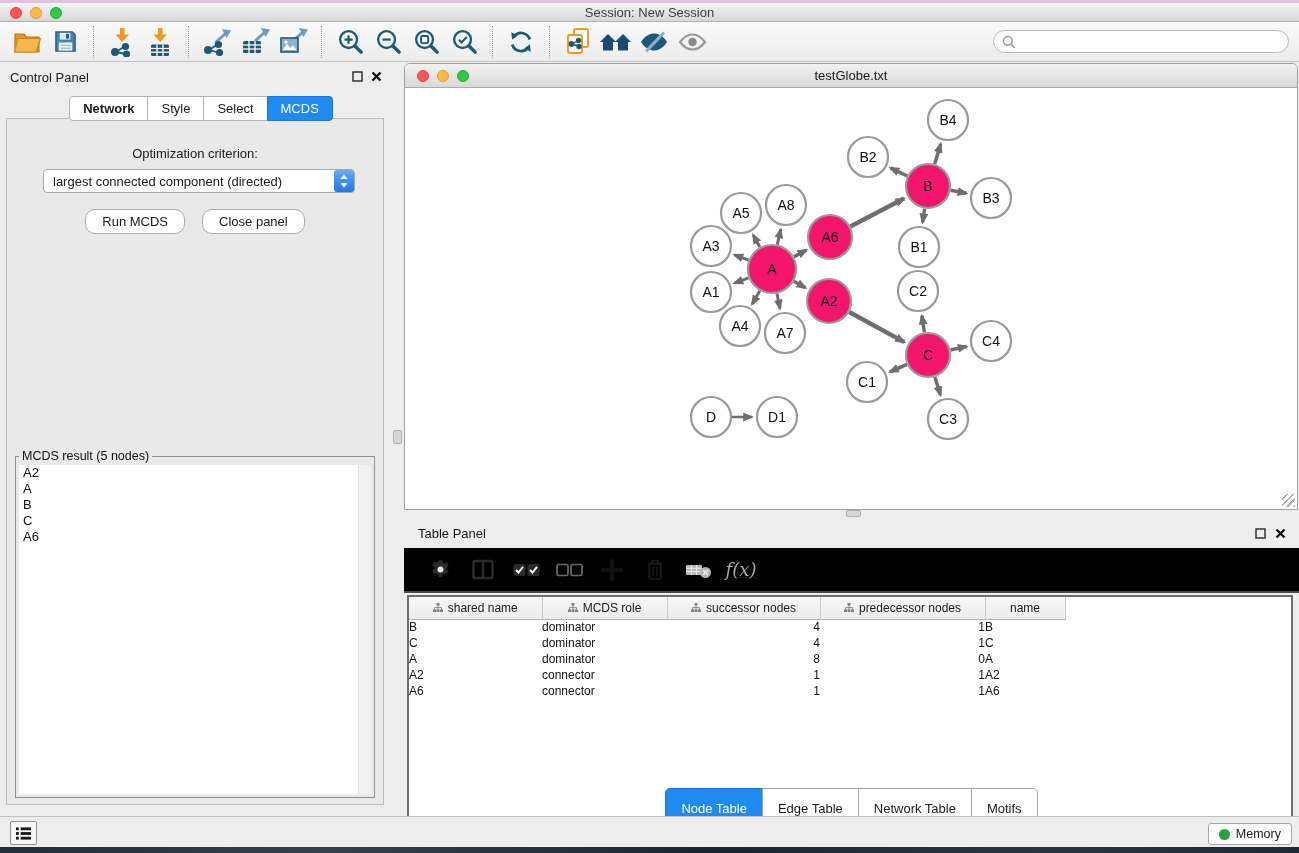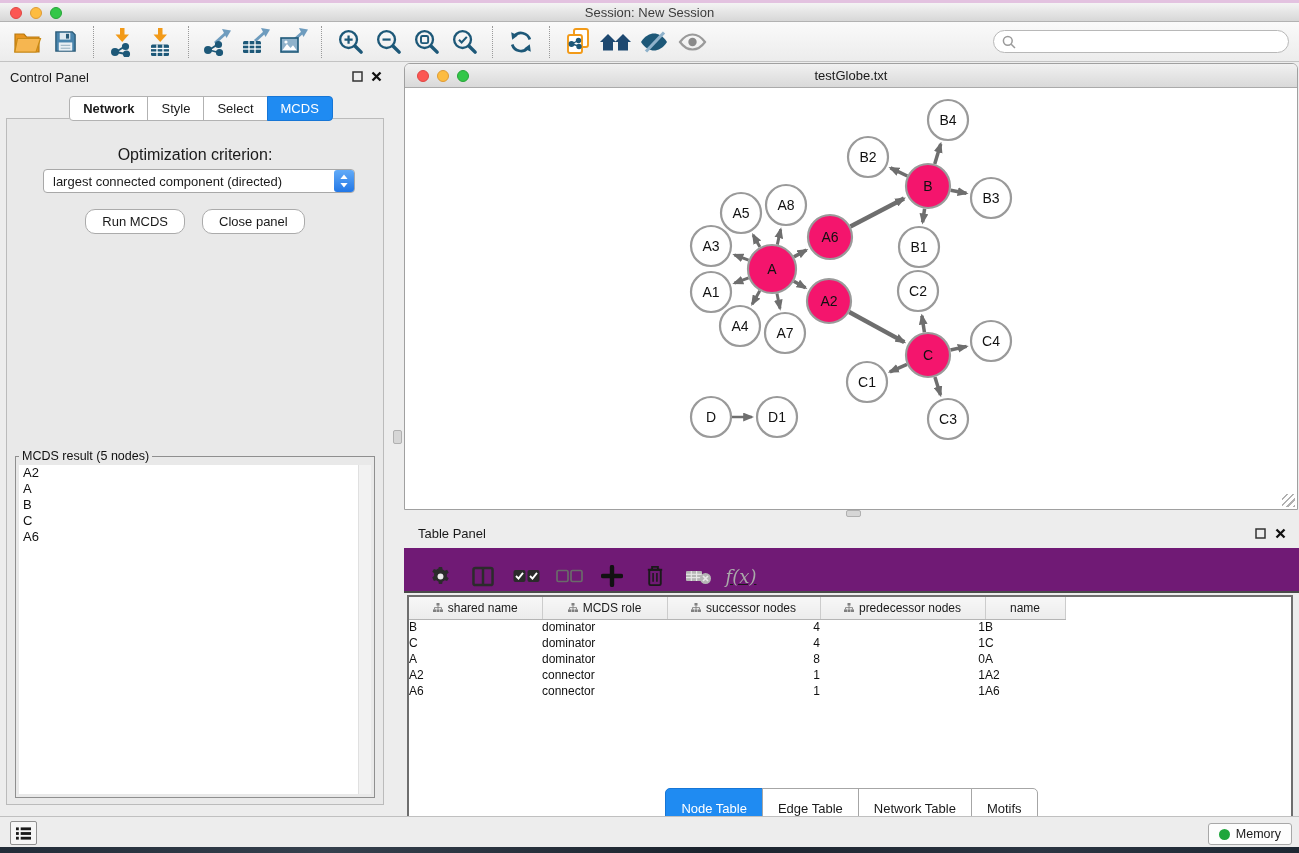--- a/index.html
+++ b/index.html
@@ -38,21 +38,21 @@
   .win-ico { position:absolute; top:8px; width:13px; height:13px; display:flex; align-items:center; justify-content:center; }
   .cp-float { right:26px; } .cp-close { right:7px; }
   .cp-tabs { position:absolute; left:0; top:34px; width:100%; display:flex; justify-content:center; z-index:2; }
   .tab { padding:4px 13px 4px; background:#fff; border:1px solid #b2b2b2; margin-left:-1px;
          font-size:13px; color:#1a1a1a; }
   .tab:first-child { border-top-left-radius:4px; border-bottom-left-radius:4px; margin-left:12px;font-weight:bold; }
   .tab:last-child { border-top-right-radius:4px; border-bottom-right-radius:4px; }
   .tab.active { background:#1f8bf2; border-color:#1776d6; color:#fff; }
   .cp-body { position:absolute; left:6px; right:6px; top:56px; bottom:11px;
              background:#e9e9e9; border:1px solid #bbb; }
-  .opt-label { position:absolute; left:0; width:100%; top:27px; text-align:center; font-size:16px; }
+  .opt-label { position:absolute; left:0; width:100%; top:27px; text-align:center; font-size:13px; }
   .dropdown { position:absolute; left:36px; top:50px; width:312px; height:24px; background:#fff;
               border:1px solid #a8a8a8; border-radius:4px; display:flex; align-items:center; }
   .dropdown .dd-text { flex:1; font-size:13px; padding-left:9px; white-space:nowrap; overflow:hidden; }
   .dd-stepper { width:20px; height:22px; margin-right:0px; border-radius:3px;
                 background:linear-gradient(#62abf8,#2277e6); display:flex; align-items:center; justify-content:center; }
   .btnrow { position:absolute; left:0; top:90px; width:100%; display:flex; justify-content:center; gap:17px; }
   .pbtn { height:25px; padding:0 16px; background:#fff; border:1px solid #ababab; border-radius:10px;
           font-size:13px; color:#1a1a1a; display:flex; align-items:center; }
   fieldset.mcds { position:absolute; left:8px; right:8px; top:330px; bottom:6px;
                   border:1px solid #8f8f8f; background:#e9e9e9; }
@@ -76,22 +76,22 @@
   .net-canvas { position:relative; width:100%; height:421px; background:#fff; }
   .net-canvas svg { display:block; }
   .grip { position:absolute; right:2px; bottom:2px; width:13px; height:13px;
           background:repeating-linear-gradient(135deg, transparent 0 3px, #b0b0b0 3px 4.5px); }
 
   
   .tpanel { position:absolute; left:404px; top:519px; width:895px; height:297px; background:#ededed; }
   .tp-head { position:relative; height:26px; }
   .tp-title { position:absolute; left:14px; top:7px; font-size:13px; }
   .tp-float { right:32px; } .tp-close { right:12px; }
-  .tp-toolbar { position:absolute; left:0; top:29px; width:100%; height:45px; background:#701a75;
-                border-bottom:2px solid #4a4a4a; display:flex; align-items:flex-end; padding-left:22px; gap:15px;text-decoration:underline; }
+  .tp-toolbar { position:absolute; left:0; top:29px; width:100%; height:45px; background:#000000;
+                border-bottom:2px solid #4a4a4a; display:flex; align-items:center; padding-left:22px; gap:15px;text-decoration:underline; }
   .ttbtn { width:28px; height:30px; display:flex; align-items:center; justify-content:center; }
   .fx { font-family:"DejaVu Serif",serif; font-style:italic; font-size:18px; color:#a9a9a9; }
   .tbl-container { position:absolute; left:3px; right:6px; top:76px; height:248px;
                    background:#fff; border:2px solid #6e6e6e; overflow:hidden; }
   table.nodetable { border-collapse:collapse; table-layout:fixed; font-size:12px; }
   table.nodetable th { height:22px; background:linear-gradient(#f7f7f7,#ececec);
                        border-right:1px solid #ccc; border-bottom:1px solid #b5b5b5;
                        font-weight:normal; color:#1a1a1a; }
   table.nodetable th .thwrap { display:flex; align-items:center; justify-content:center; gap:5px; }
   table.nodetable td { height:16px; padding:0; color:#111; white-space:nowrap; }

